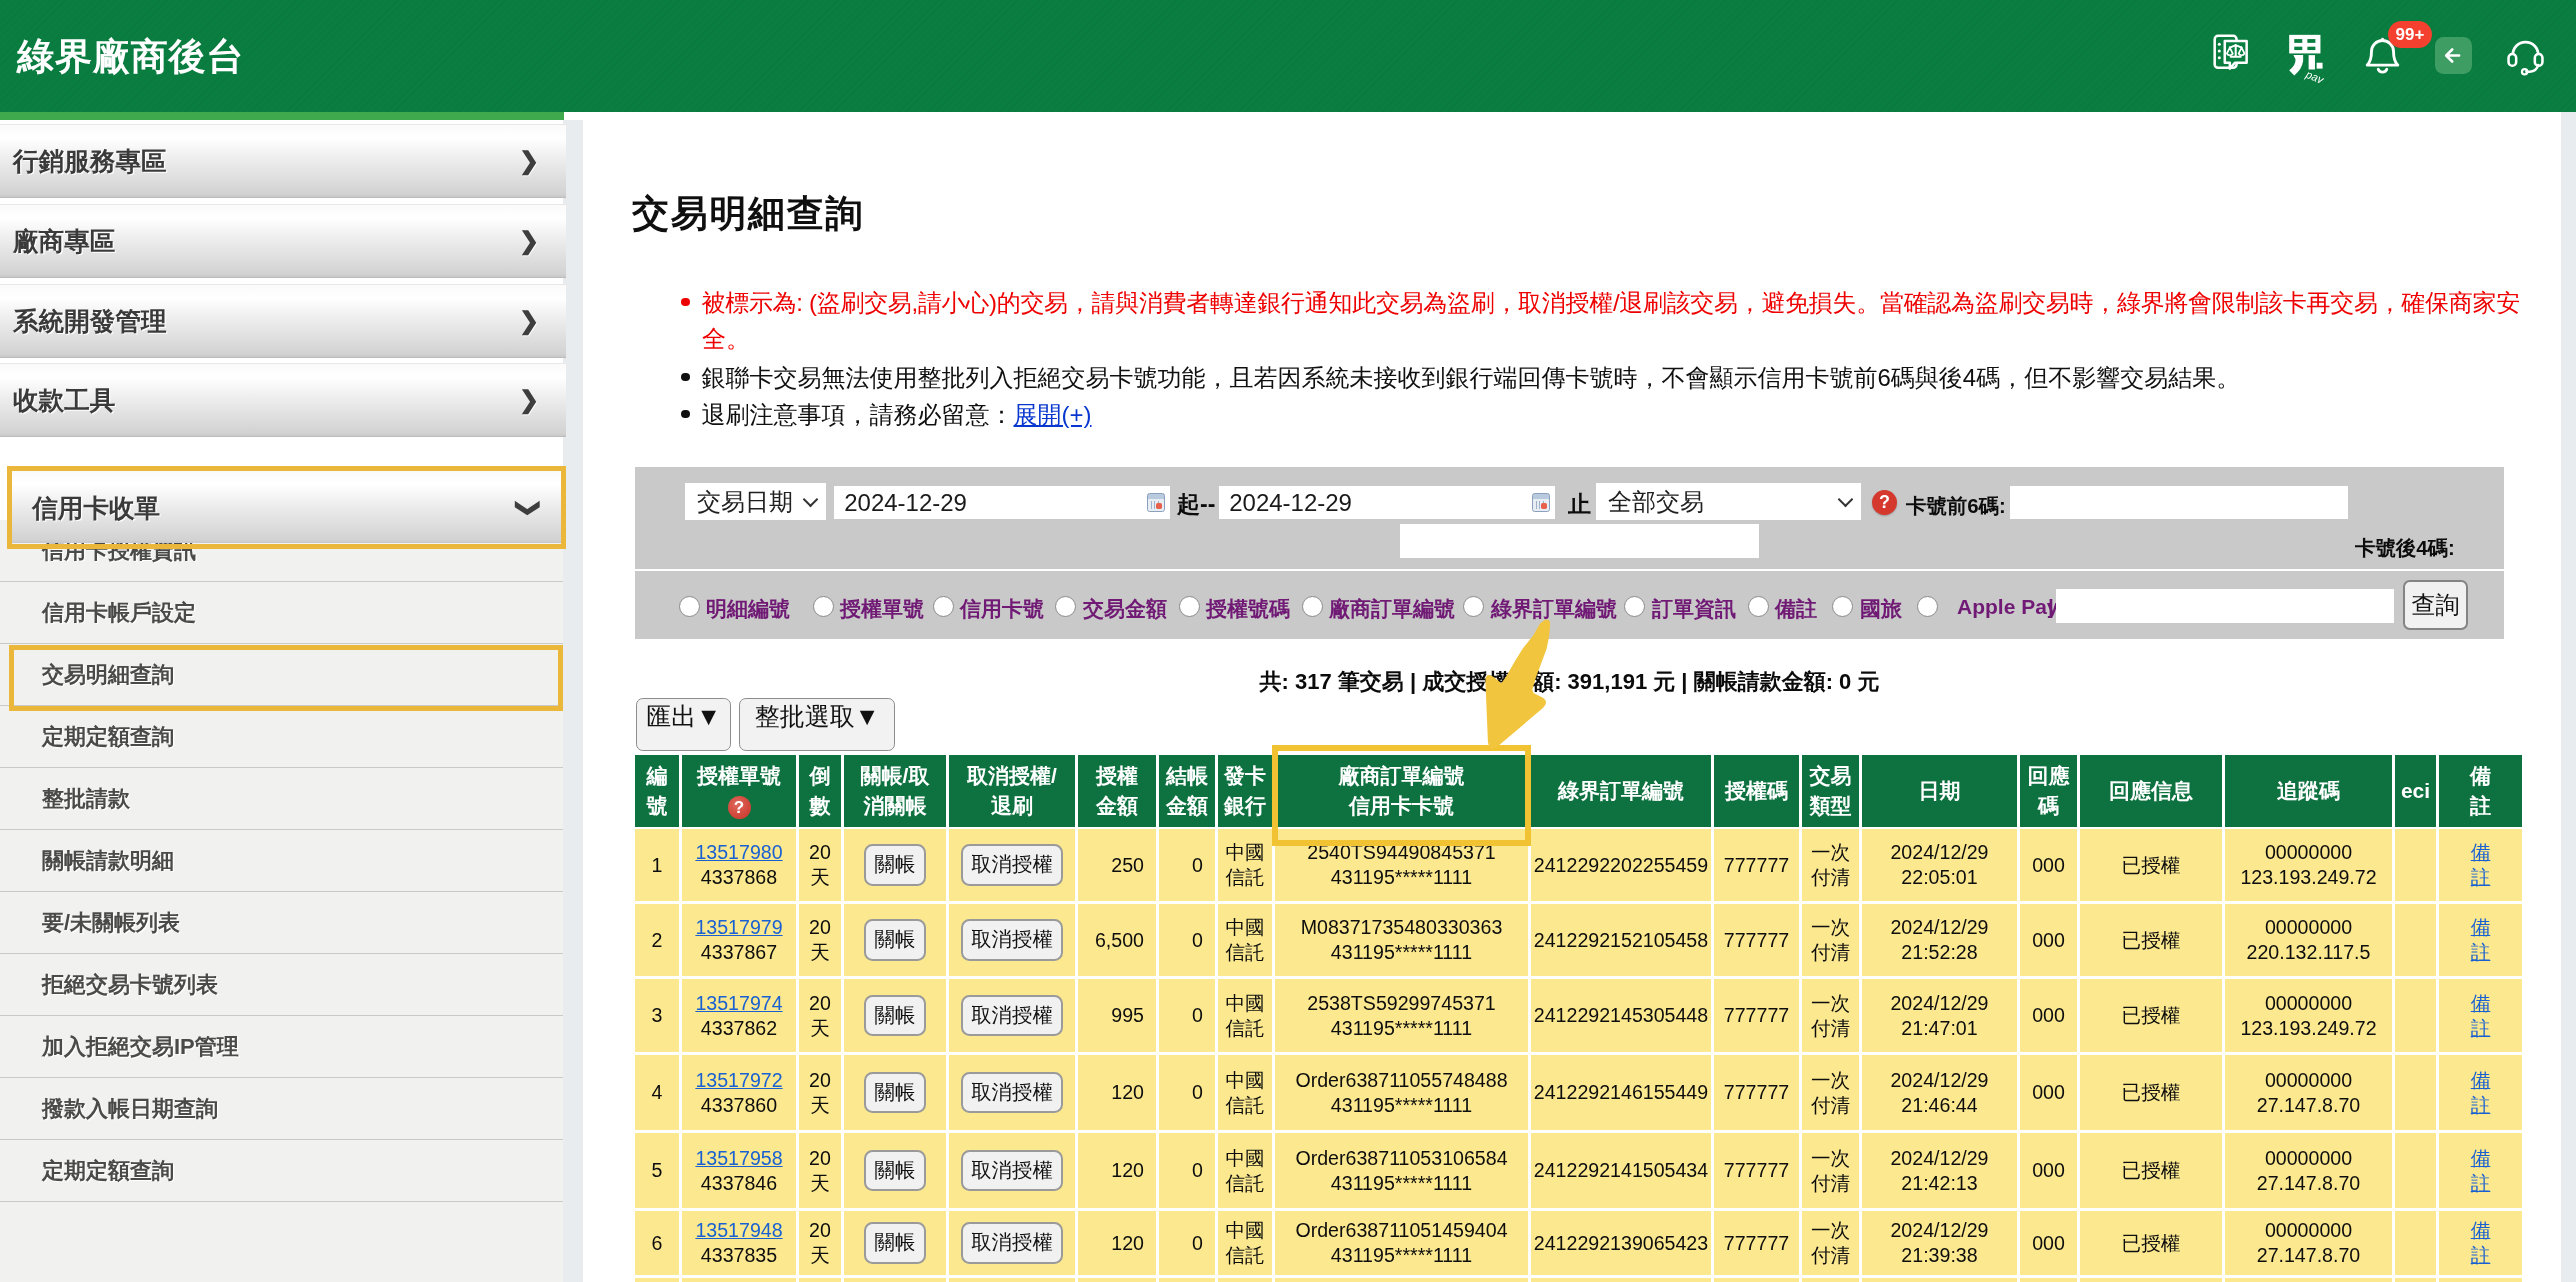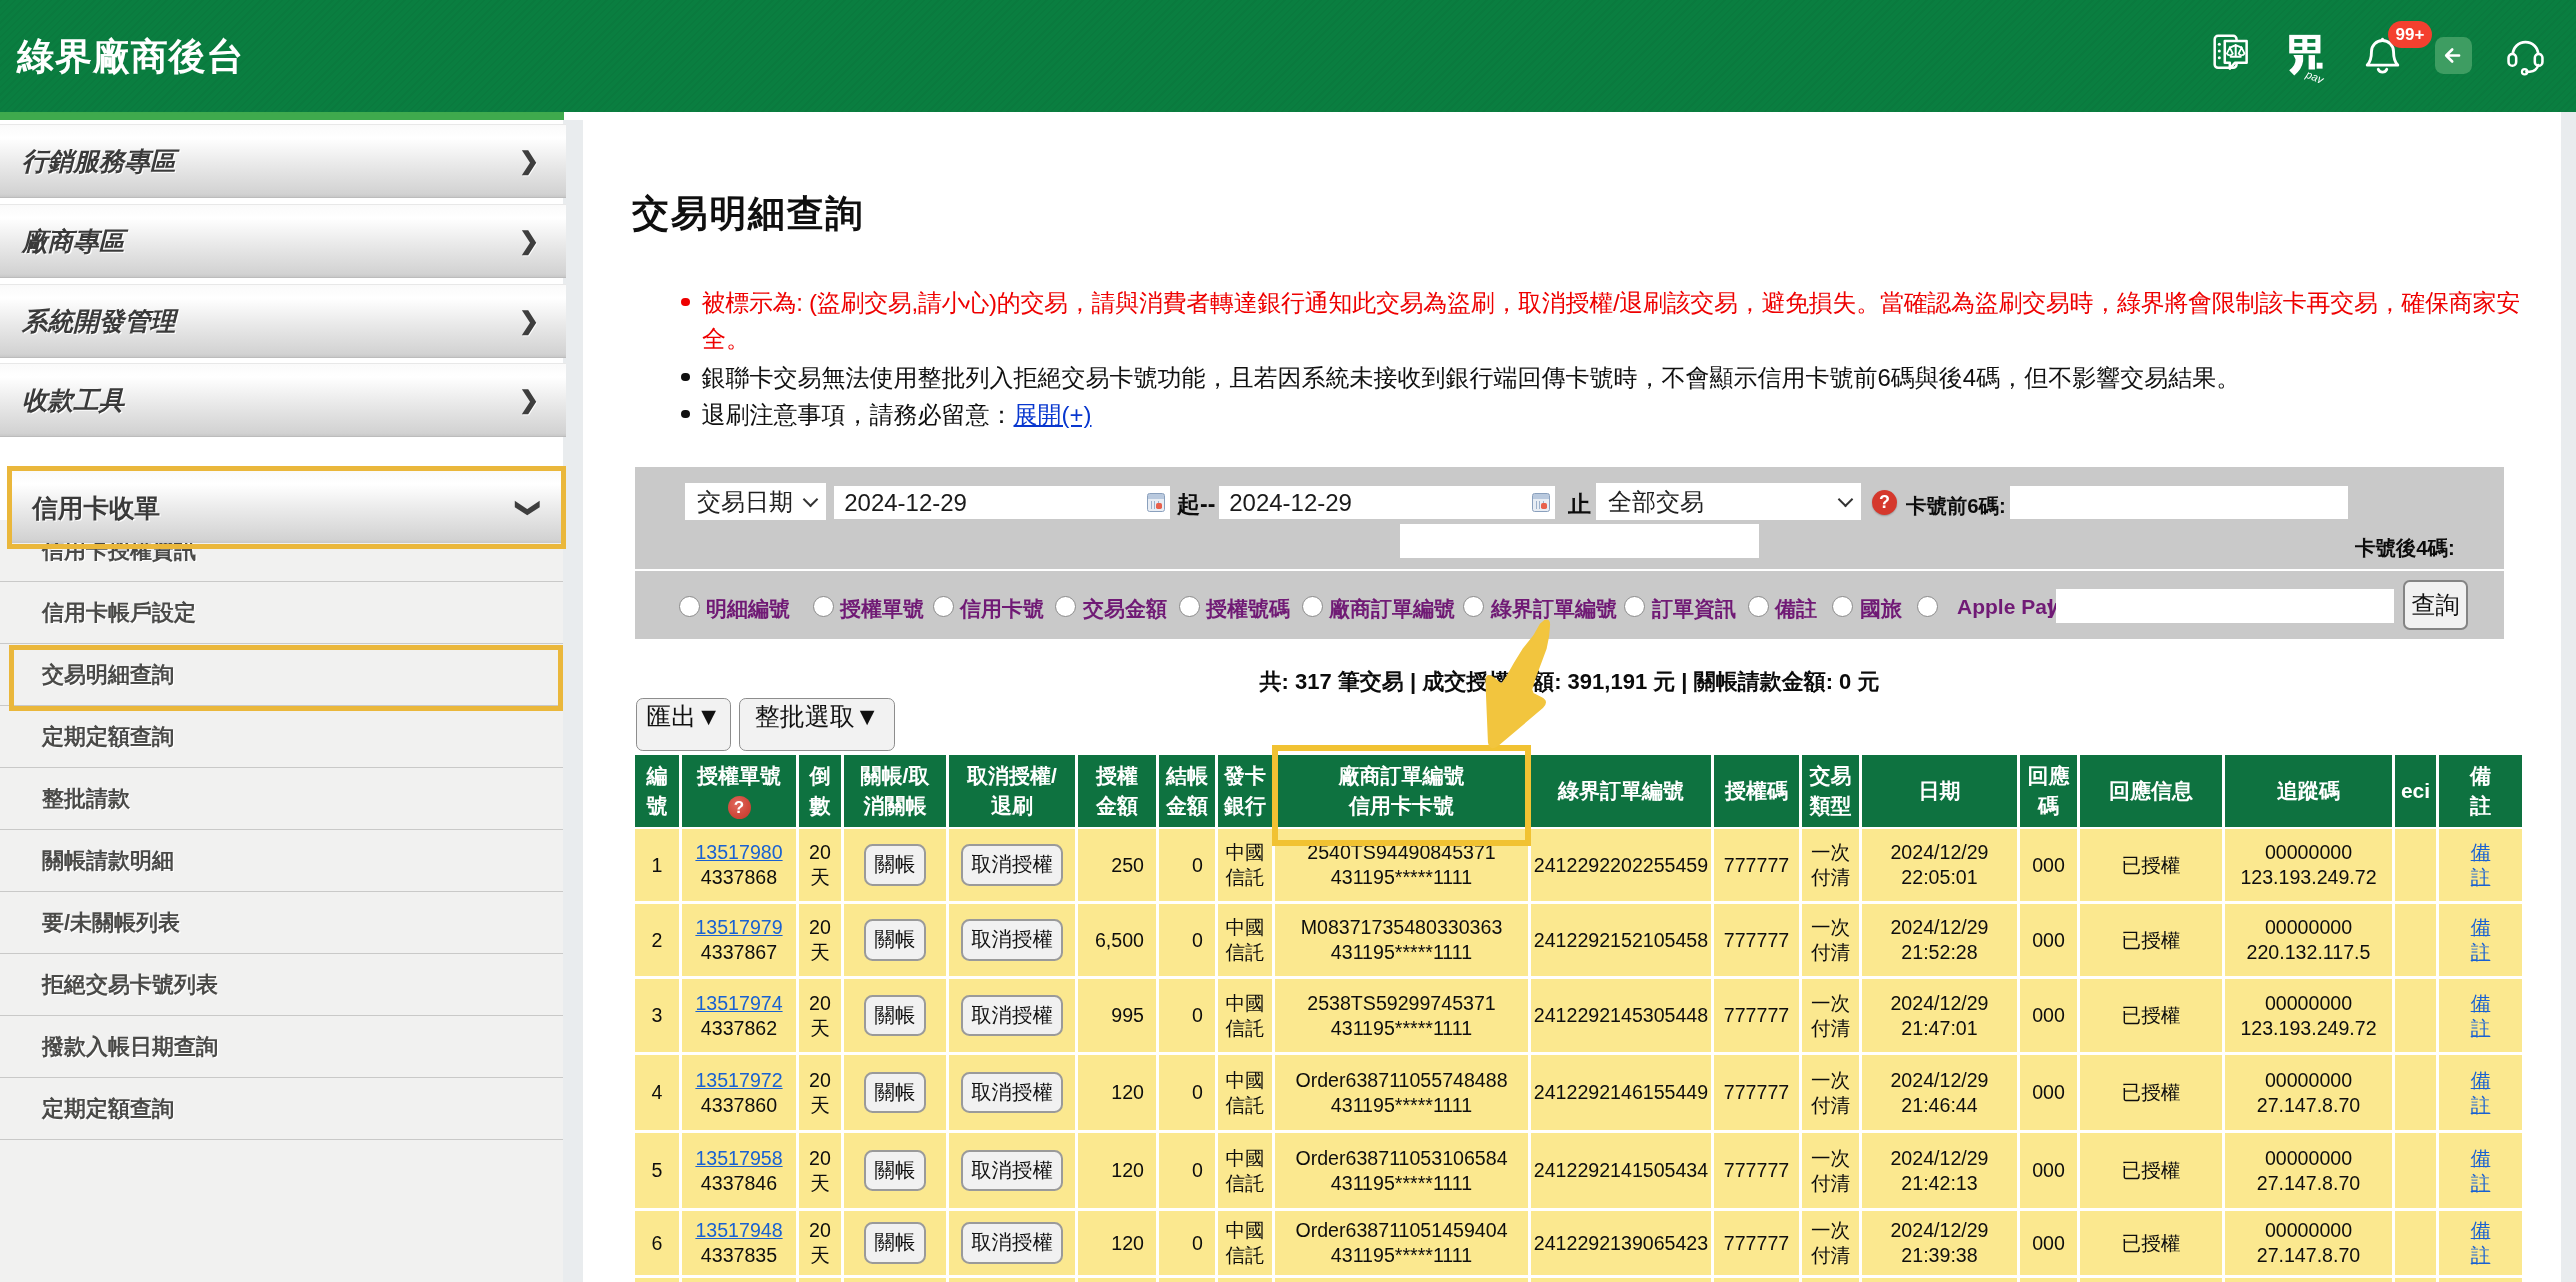--- a/index.html
+++ b/index.html
@@ -15,22 +15,22 @@
   #greenline { position:absolute; left:0; top:112px; width:564px; height:7.7px; background:#3faa4d; }
 
   
   #sbstrip { position:absolute; left:563px; top:120px; width:19.6px; height:1163px; background:#e9ecee; }
   #rstrip  { position:absolute; left:2561px; top:112px; width:15.3px; height:1171px; background:#e9ecee; }
 
   
   .topitem { position:absolute; left:0; width:566px; height:74px;
     background:linear-gradient(180deg,#fafafa 0%,#ffffff 18%,#e9e9e9 55%,#d2d2d2 96%,#c8c8c8 100%);
     border-top:0.9px solid #e8e8e8; border-bottom:0.9px solid #bcbcbc; }
-  .topitem .t { position:absolute; left:22px; top:50%; transform:translateY(-50%);
-    font-size:25.6px; font-weight:700; color:#3a3a3a; text-shadow:1.3px 1.3px 0 rgba(255,255,255,.95);font-style:italic;}
+  .topitem .t { position:absolute; left:13px; top:50%; transform:translateY(-50%);
+    font-size:25.6px; font-weight:700; color:#3a3a3a; text-shadow:1.3px 1.3px 0 rgba(255,255,255,.95);}
   .topitem .ar { position:absolute; right:27px; top:50%; transform:translateY(-50%);
     font-size:24px; font-weight:700; color:#3e3e3e; text-shadow:0.9px 0.9px 0 rgba(255,255,255,.9);}
   #hl1 { position:absolute; left:6.8px; top:466px; width:559px; height:83px;
     border:5.1px solid #eab73b; z-index:3; }
   #hl1 .inner { position:absolute; left:0; top:0; width:549px; height:72px;
     background:linear-gradient(180deg,#fafafa 0%,#ffffff 18%,#e9e9e9 55%,#d2d2d2 96%,#c8c8c8 100%); }
   #hl1 .t { position:absolute; left:20.4px; top:50%; transform:translateY(-50%);
     font-size:25.6px; font-weight:700; color:#3a3a3a; text-shadow:1.3px 1.3px 0 rgba(255,255,255,.95);}
   #hl1 .ar { position:absolute; right:22px; top:50%; transform:translateY(-50%) rotate(90deg);
     font-size:24px; font-weight:700; color:#3e3e3e;}
@@ -195,20 +195,23 @@
       <span class="t">整批請款</span>
     </div>
   <div class="sub">
       <span class="t">關帳請款明細</span>
     </div>
   <div class="sub">
       <span class="t">要/未關帳列表</span>
     </div>
   <div class="sub">
       <span class="t">拒絕交易卡號列表</span>
+    </div>
+  <div class="sub">
+      <span class="t">加入拒絕交易IP管理</span>
     </div>
   <div class="sub">
       <span class="t">撥款入帳日期查詢</span>
     </div>
   <div class="sub">
       <span class="t">定期定額查詢</span>
     </div>
 </div>
 <div id="hl2"></div>
 

